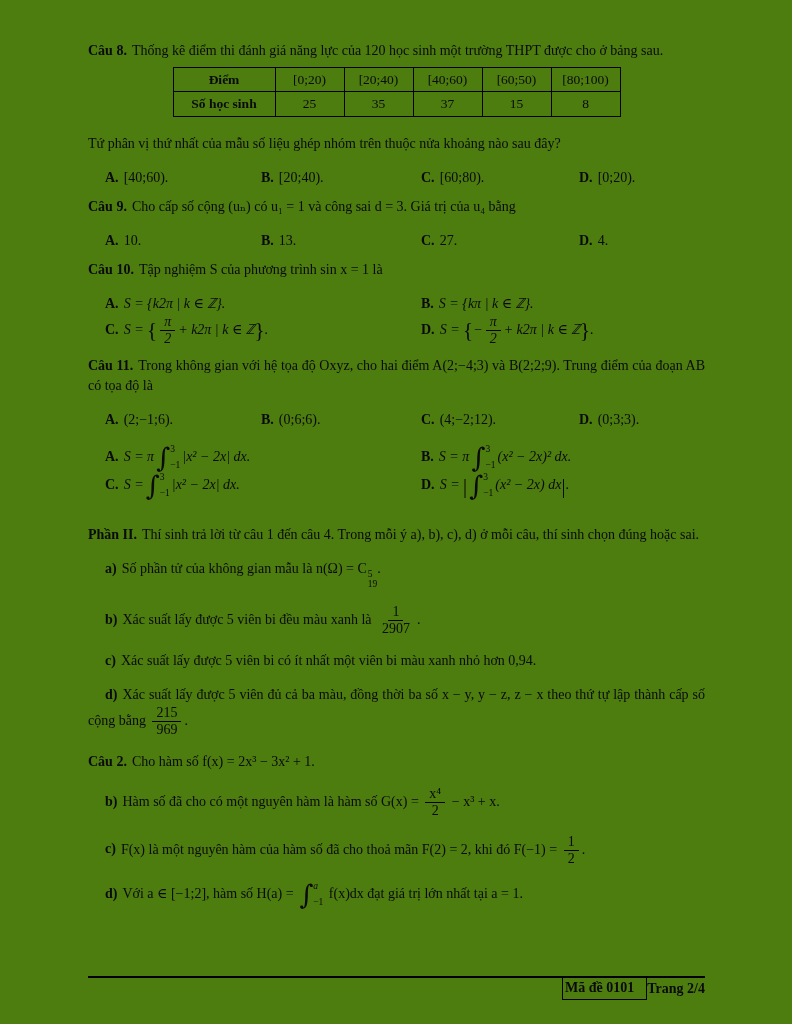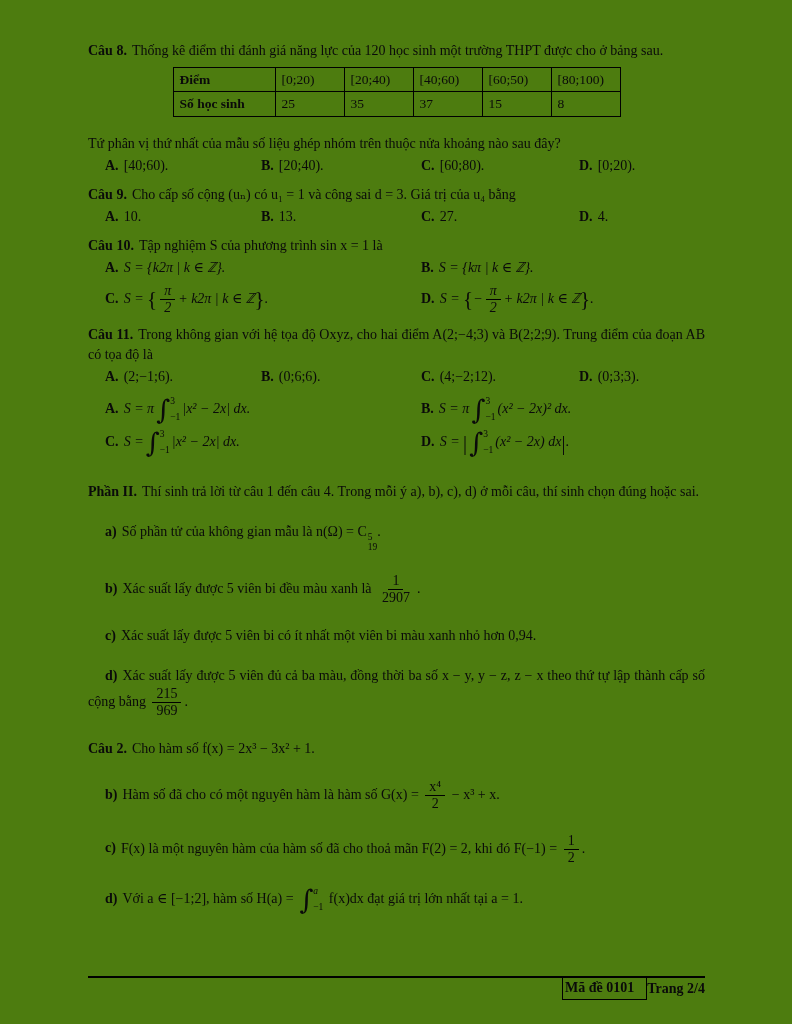--- a/index.html
+++ b/index.html
@@ -5,42 +5,42 @@
   *{margin:0;padding:0;box-sizing:border-box}
   html,body{background:#fff}
   body{font-family:"Liberation Serif","DejaVu Serif",serif;color:#0a0a0a}
   .page{position:relative;width:792px;height:1024px;margin:0 auto;background:#4d7c0f;
         padding:40px 87px 0 88px;font-size:14px;line-height:1.43;overflow:hidden}
   .para{text-align:justify;margin:1px 0}
   .qsec{margin-top:9px}
   .qlab{margin-right:5px}
   .olab{margin-right:5px}
   .slab{margin-right:5px}
-  .opts{padding-left:17px;margin-top:2px}
+  .opts{padding-left:17px;margin-top:14px}
   .opts-4{display:grid;grid-template-columns:156px 160px 158px 1fr;align-items:baseline}
-  .opts-2{display:grid;grid-template-columns:316px 1fr;row-gap:5px;align-items:center}
+  .opts-2{display:grid;grid-template-columns:316px 1fr;align-items:center}
   .opt{white-space:nowrap}
   .mi{font-style:italic}
-  .stat-table{border-collapse:collapse;margin:6px auto 17px;}
+  .stat-table{border-collapse:collapse;margin:6px auto 17px;text-align:center}
   .stat-table td{border:1px solid #000;padding:2px 6px;min-width:69px;font-size:13.5px}
   .stat-table td.hc{font-weight:bold;min-width:102px}
   .frac{display:inline-flex;flex-direction:column;align-items:center;vertical-align:middle;
         line-height:1.15;margin:0 3px;text-align:center;text-indent:0}
   .frac .fn{border-bottom:1px solid #000;padding:0 4px}
   .frac .fd{padding:0 4px}
   .supsub{display:inline-flex;flex-direction:column;line-height:1.05;font-size:9.5px;
           vertical-align:-4px;margin-left:1px;text-indent:0}
   .intg{display:inline-flex;align-items:center;vertical-align:middle;margin:0 2px;text-indent:0}
   .isym{font-size:27px;line-height:1;font-family:"DejaVu Serif",serif;font-style:normal}
   .ibounds{display:inline-flex;flex-direction:column;justify-content:space-between;height:28px;
            font-size:9.5px;line-height:1;font-style:normal;padding:1px 0}
   .brL{font-size:21px;line-height:1;vertical-align:middle;font-style:normal}
   .bigbar{font-size:20px;line-height:1;vertical-align:middle;font-weight:300}
   .strike{text-decoration:line-through}
-  .sub{text-indent:17px;text-align:justify;margin:20px 0}
+  .sub{text-indent:17px;text-align:justify;margin:14px 0}
   .part2{margin-top:25px}
   .footer{position:absolute;left:88px;right:87px;bottom:24px;border-top:2px solid #000;
           display:flex;justify-content:flex-end;align-items:flex-start}
   .fcode{font-weight:bold;border:1px solid #000;border-top:none;padding:0 12px 1px 2px}
   .fpage{font-weight:bold;padding-top:1px}
 </style>
 </head>
 <body>
 
 <div class="page">

